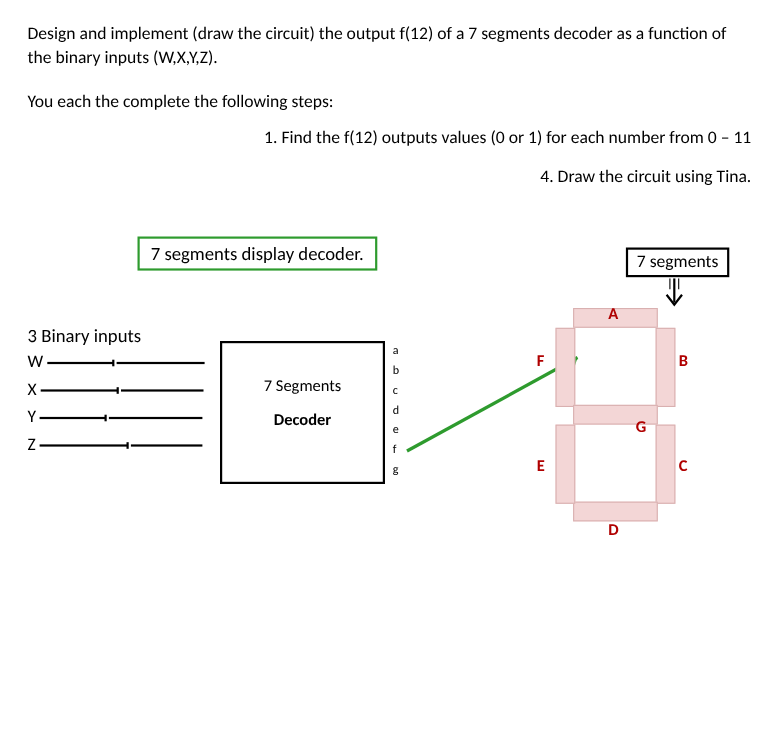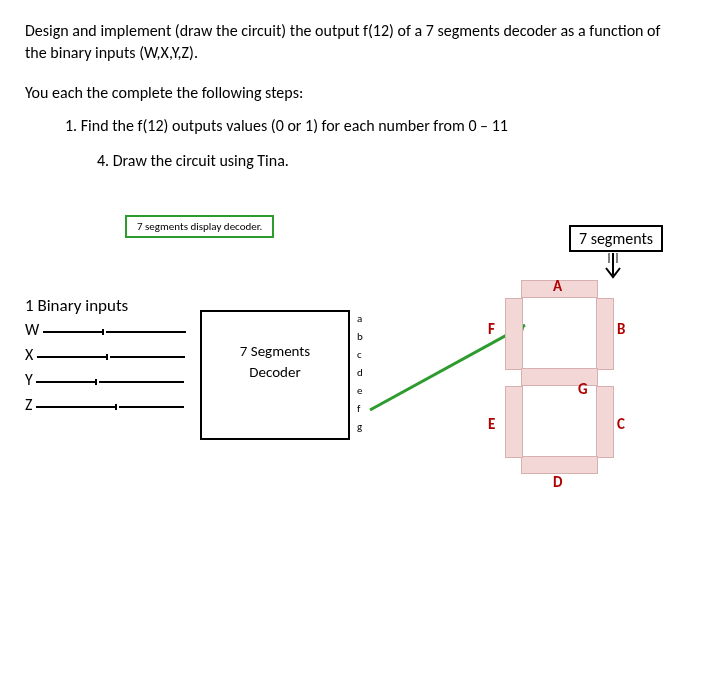--- a/index.html
+++ b/index.html
@@ -9,29 +9,29 @@
     font-size: 16px;
     color: #000;
     width: 708px;
     height: 675px;
     box-sizing: border-box;
     background: #fff;
   }
   .prompt { line-height: 1.35; }
   .steps-intro { margin: 20px 0 10px 0; }
   .steps { margin-left: 40px; line-height: 1.7; }
-  .step-item { margin: 2px 0; }
+  .step-item { margin: 2px 0; text-align: right; }
   .step-4 { margin-left: 32px; margin-top: 8px; }
   .diagram-area { position: relative; height: 290px; margin-top: 40px; }
   .green-box {
     position: absolute;
     left: 100px; top: 0;
     border: 2px solid #2e9b2e;
     padding: 3px 10px;
-    font-size: 11px;
+    font-size: 17px;
   }
   .inputs-label {
     position: absolute;
     left: 0; top: 80px;
     font-size: 17px;
   }
   .input-row {
     position: absolute;
     left: 0;
     font-size: 16px;
@@ -47,21 +47,21 @@
     left: 175px; top: 95px;
     width: 150px; height: 130px;
     border: 2px solid #000;
     background: #fff;
     font-size: 15px;
     box-sizing: border-box;
     padding-top: 30px;
     text-align: center;
   }
   .decoder-box .label1 { }
-  .decoder-box .label2 { margin-top:3px; }
+  .decoder-box .label2 { margin-top:13px;font-weight:bold; }
   .output-labels {
     position: absolute;
     left: 332px; top: 95px;
     font-size: 11px;
     line-height: 18px;
   }
   .output-labels div { }
   .seven-seg-label {
     position: absolute;
     right: 20px; top: 10px;
@@ -114,21 +114,21 @@
 
 <div class="steps">
   <div class="step-item">1. Find the f(12) outputs values (0 or 1) for each number from 0 – 11</div>
   <div class="step-item step-4">4. Draw the circuit using Tina.</div>
 </div>
 
 <div class="diagram-area">
 
   <div class="green-box">7 segments display decoder.</div>
 
-  <div class="inputs-label">1 Binary inputs</div>
+  <div class="inputs-label">3 Binary inputs</div>
 
   <div class="input-row" style="top:105px;">
     <span>W</span>
     <span class="wire"><span class="wire-line" style="width:60px;"></span><span class="wire-tick"></span><span class="wire-line" style="width:80px;"></span></span>
   </div>
   <div class="input-row" style="top:130px;">
     <span>X</span>
     <span class="wire"><span class="wire-line" style="width:70px;"></span><span class="wire-tick"></span><span class="wire-line" style="width:75px;"></span></span>
   </div>
   <div class="input-row" style="top:155px;">

